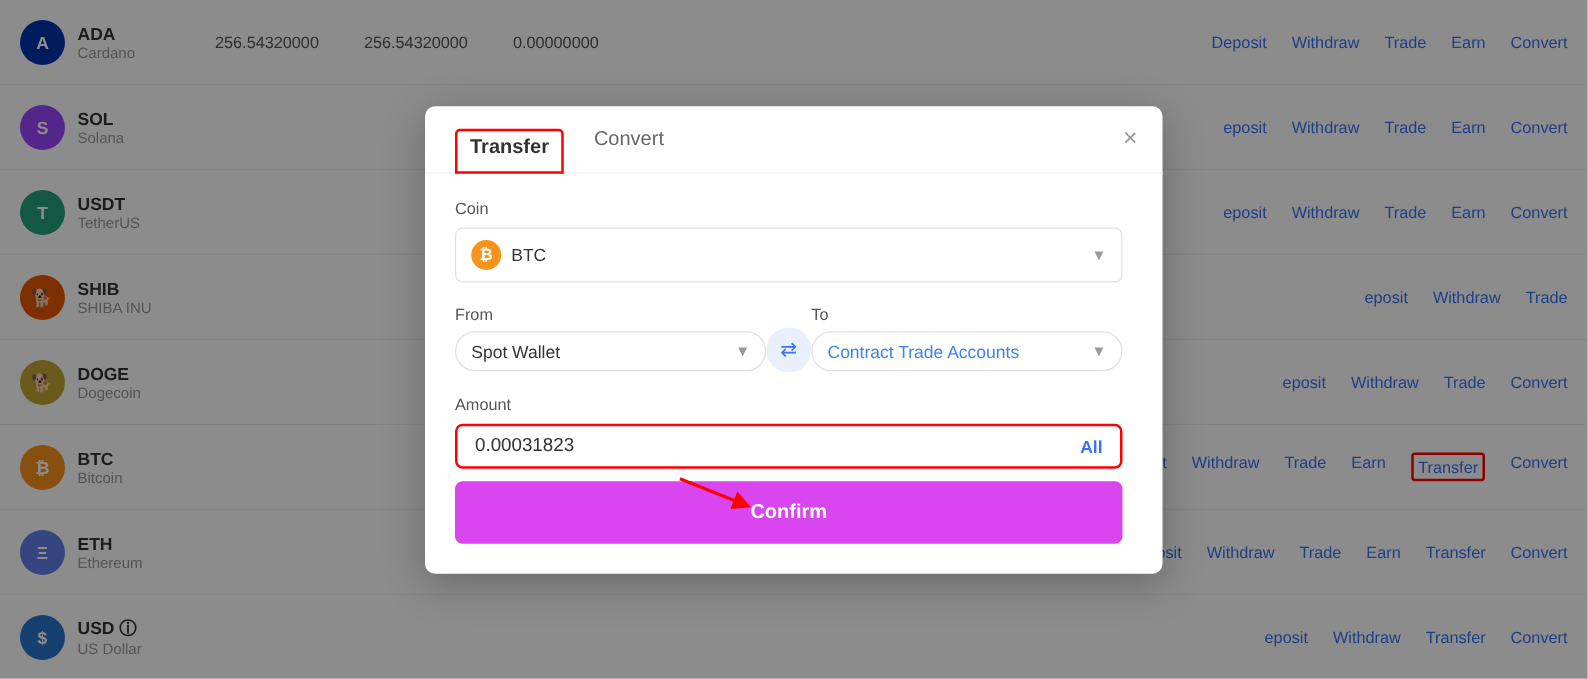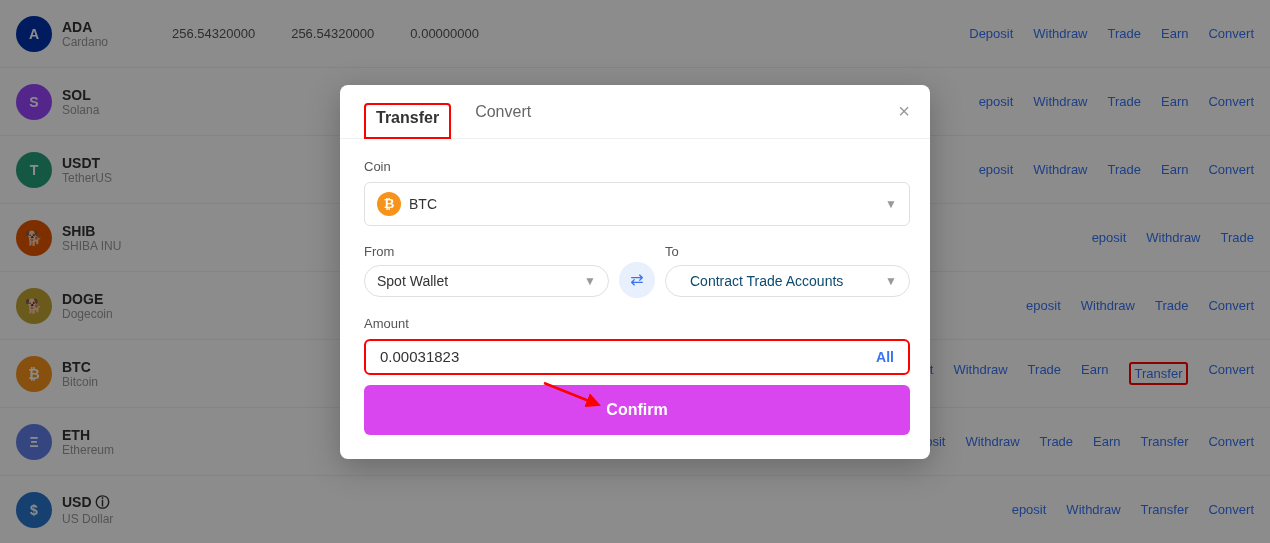--- a/index.html
+++ b/index.html
@@ -141,21 +141,21 @@
       top: 16px;
       font-size: 20px;
       color: #999;
       cursor: pointer;
       background: none;
       border: none;
       line-height: 1;
     }
 
     .modal-body {
-      padding: 20px 20px 24px 24px;
+      padding: 20px 32px 24px 24px;
     }
 
     .field-label {
       font-size: 13px;
       color: #555;
       margin-bottom: 8px;
       font-weight: 500;
     }
 
     .coin-select {
@@ -197,21 +197,20 @@
     }
 
     .chevron {
       color: #999;
       font-size: 12px;
     }
 
     .from-to-row {
       display: flex;
       align-items: center;
-      gap: 10px;
       margin-bottom: 18px;
     }
 
     .from-section, .to-section {
       flex: 1;
     }
 
     .from-to-label {
       font-size: 13px;
       color: #555;
@@ -231,22 +230,21 @@
       cursor: pointer;
       background: #fff;
     }
 
     .wallet-select-text {
       font-size: 14px;
       color: #333;
     }
 
     .to-select-text {
-      color: #0c4a6e;
-      margin-left: 12px;
+      color: #3b82f6;
     }
 
     .swap-btn {
       width: 36px;
       height: 36px;
       border-radius: 50%;
       background: #e8f0fe;
       display: flex;
       align-items: center;
       justify-content: center;

